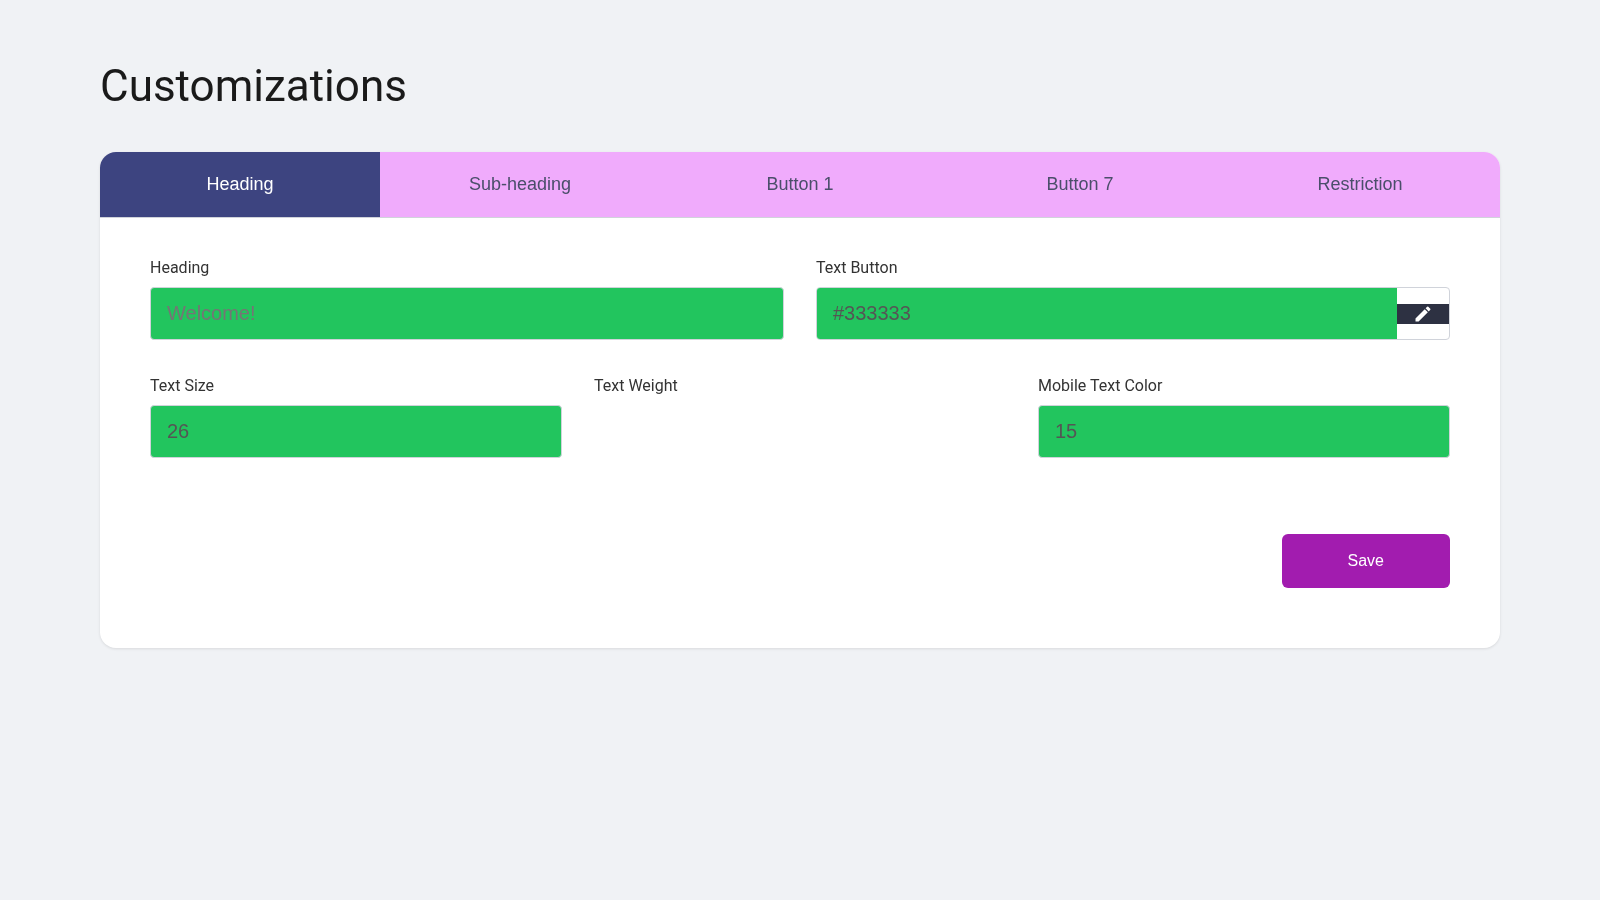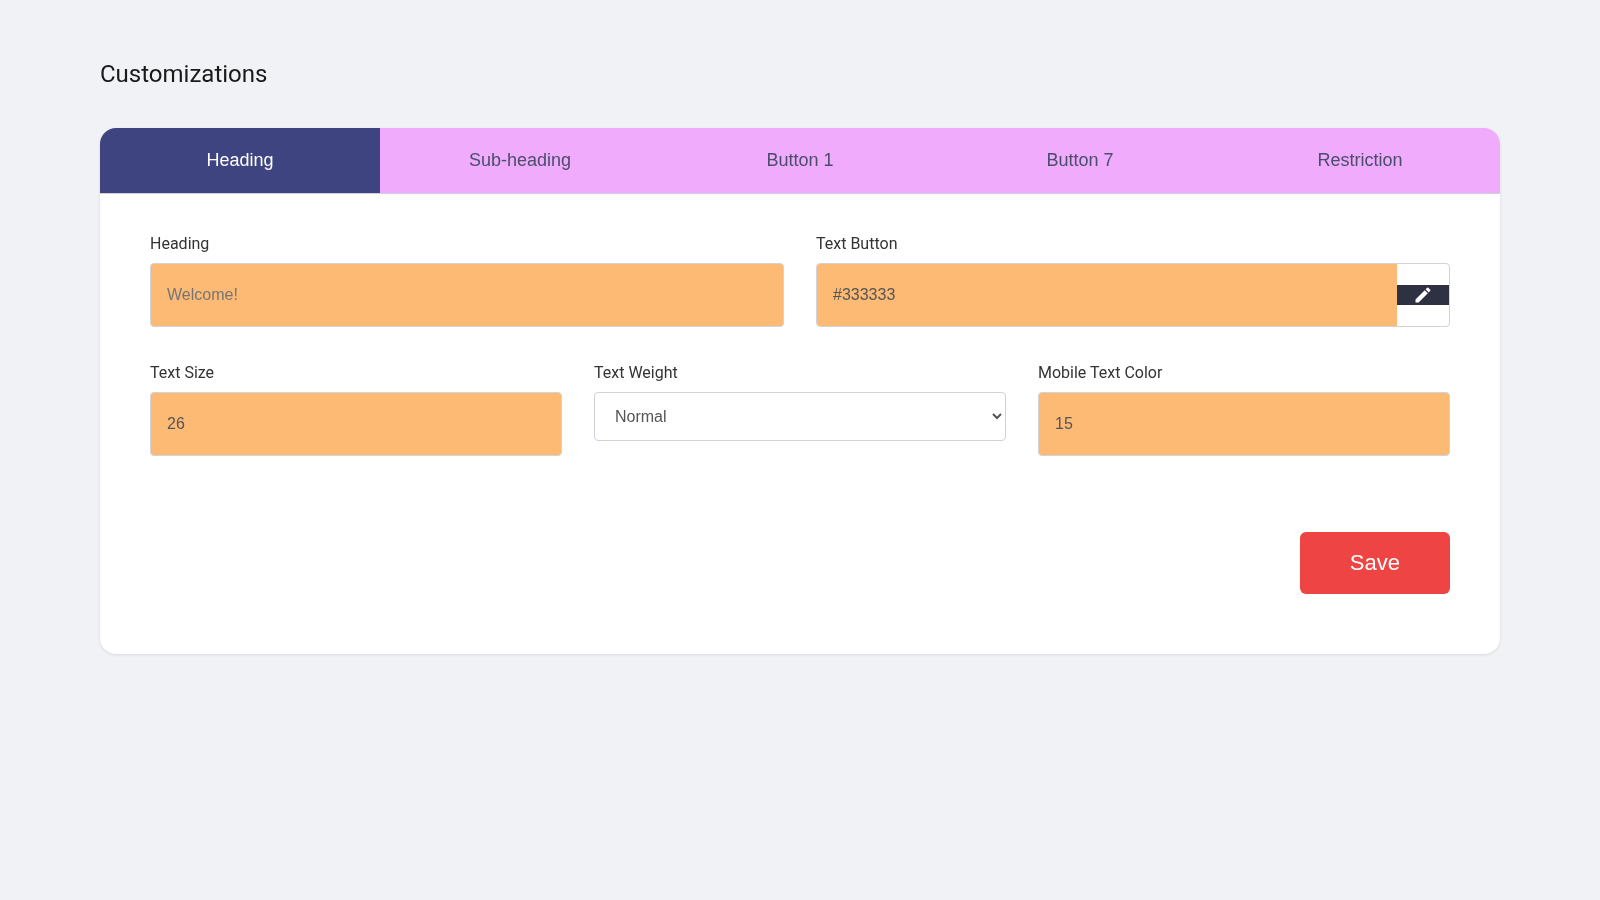--- a/index.html
+++ b/index.html
@@ -17,21 +17,21 @@
       justify-content: center;
       padding: 60px 80px;
     }
 
     .page-container {
       width: 100%;
       max-width: 1400px;
     }
 
     .page-title {
-      font-size: 24px;
+      font-size: 44px;
       font-weight: 400;
       color: #1a1a1a;
       margin-bottom: 40px;
     }
 
     .card {
       background-color: #ffffff;
       border-radius: 16px;
       overflow: hidden;
       box-shadow: 0 1px 3px rgba(0,0,0,0.1);
@@ -100,27 +100,27 @@
     }
 
     .form-label {
       font-size: 16px;
       color: #333333;
       font-weight: 400;
     }
 
     .form-input {
       width: 100%;
-      padding: 22px 16px;
-      font-size: 16px;
+      padding: 14px 16px;
+      font-size: 20px;
       border: 1px solid #d0d3da;
       border-radius: 4px;
       color: #555;
       outline: none;
-      background: #fdba74;
+      background: #22c55e;
     }
 
     .color-input-wrapper {
       display: flex;
       align-items: center;
       border: 1px solid #d0d3da;
       border-radius: 4px;
       overflow: hidden;
     }
 
@@ -160,25 +160,25 @@
       cursor: pointer;
     }
 
     .save-row {
       display: flex;
       justify-content: flex-end;
       margin-top: 40px;
     }
 
     .save-btn {
-      background-color: #ef4444;
+      background-color: #a21caf;
       color: #ffffff;
       border: none;
-      padding: 18px 50px;
-      font-size: 22px;
+      padding: 18px 66px;
+      font-size: 16px;
       border-radius: 6px;
       cursor: pointer;
       font-weight: 400;
       transition: background 0.2s;
     }
   </style>
 </head>
 <body>
 
 <div class="page-container">
@@ -214,26 +214,20 @@
           </div>
         </div>
 
         <div class="form-row">
           <div class="form-group third">
             <label class="form-label">Text Size</label>
             <input type="text" class="form-input" value="26" style="">
           </div>
           <div class="form-group third">
             <label class="form-label">Text Weight</label>
-            <select class="form-select">
-              <option>Normal</option>
-              <option>Bold</option>
-              <option>Light</option>
-              <option>Medium</option>
-            </select>
           </div>
           <div class="form-group third">
             <label class="form-label">Mobile Text Color</label>
             <input type="text" class="form-input" value="15" style="">
           </div>
         </div>
 
         <div class="save-row">
           <button class="save-btn">Save</button>
         </div>

